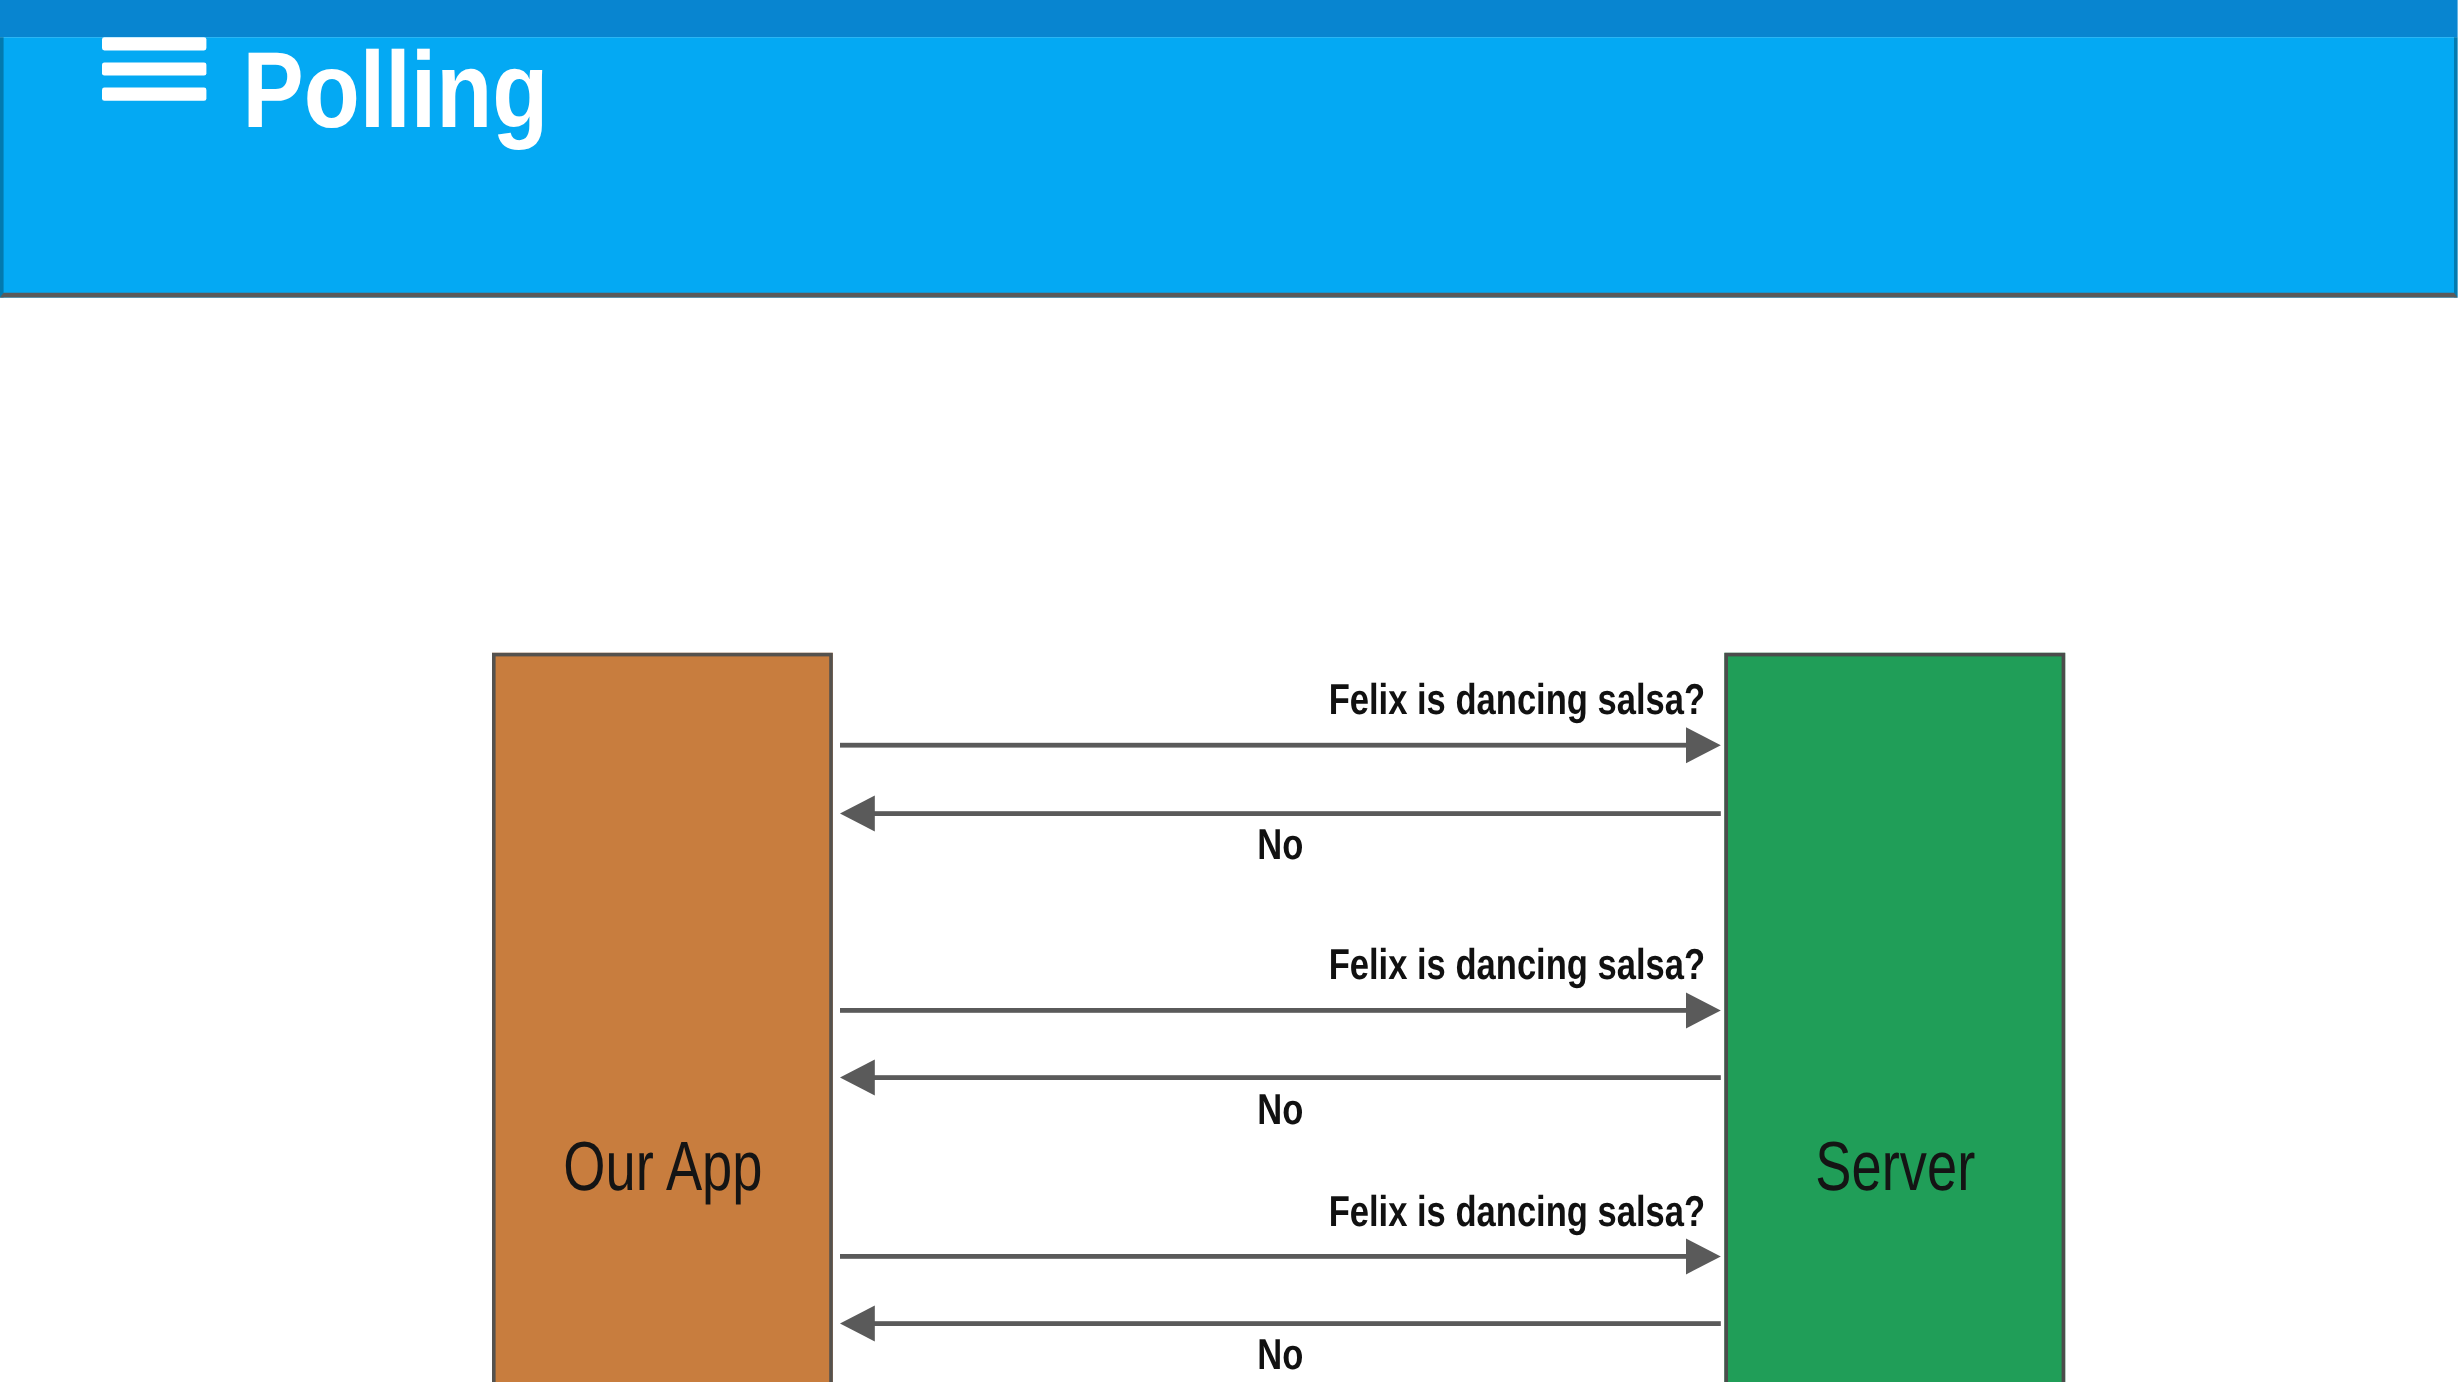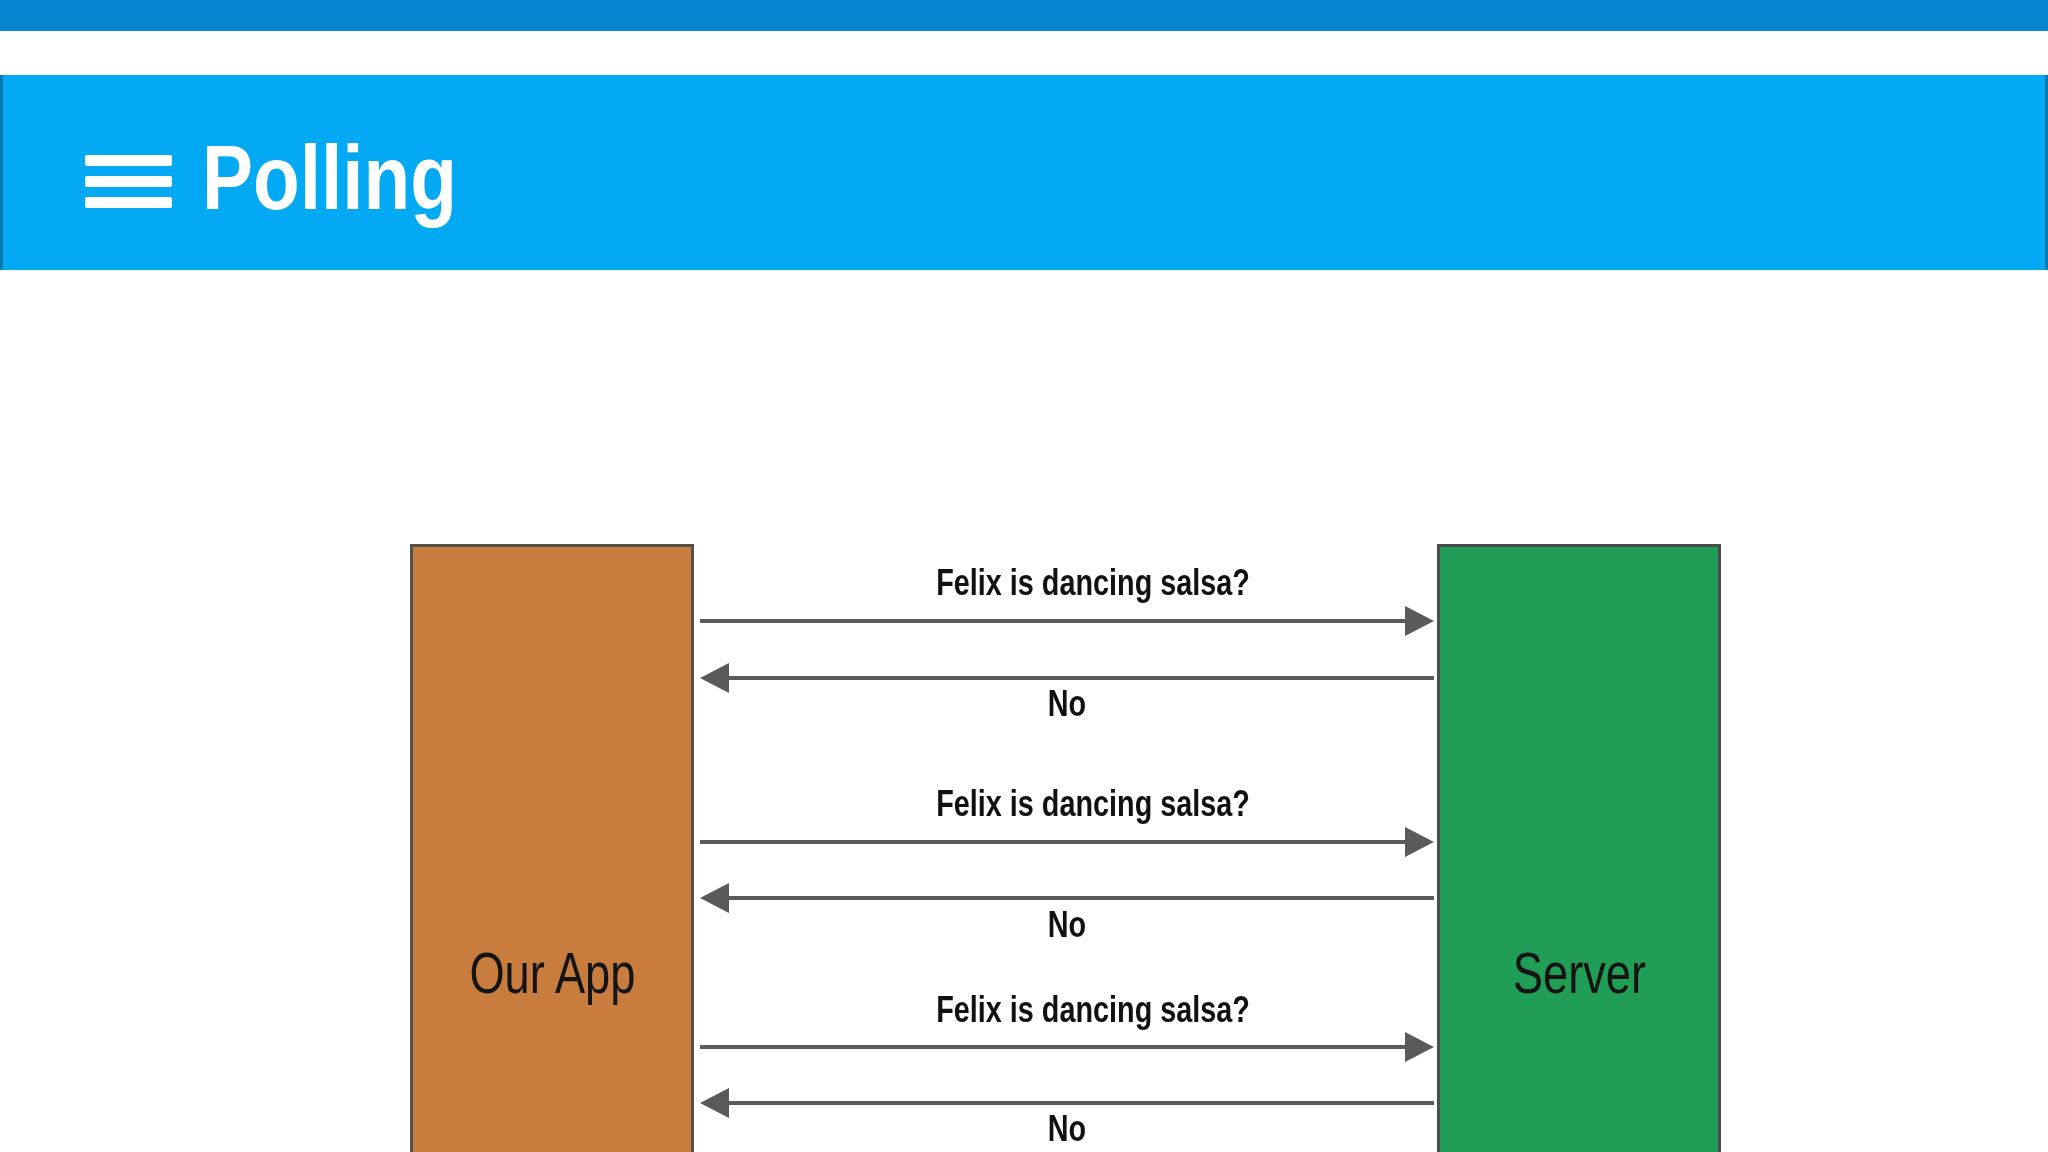--- a/index.html
+++ b/index.html
@@ -18,21 +18,21 @@
     background: #0885d0;
   }
   .app-bar {
     position: absolute; top: 31px; left: 0;
     width: 2048px; height: 217px;
     background: #04a9f3;
     border-bottom: 4px solid #5a5a5a;
     border-left: 3px solid rgba(0,0,0,0.28);
     border-right: 3px solid rgba(0,0,0,0.28);
     box-sizing: border-box;
-    display: flex; align-items: center; margin-top: 44px;
+    display: flex; align-items: flex-start;
   }
   .hamburger {
     margin-left: 82px;
     width: 87px; height: 53px;
     display: flex; flex-direction: column; justify-content: space-between;
     cursor: pointer;
     flex: 0 0 auto;
   }
   .hamburger .bar {
     width: 87px; height: 11px;
@@ -75,21 +75,21 @@
     display: flex; align-items: center; justify-content: center;
   }
   .msg-label span {
     display: inline-block;
     color: #111111;
     font-size: 36px; font-weight: 700;
     transform: scaleX(0.80);
     transform-origin: center center;
     white-space: nowrap;
   }
-  .msg-label.question { padding-left: 26px; }
+  .msg-label.question { padding-left: 26px; justify-content: flex-end; }
 
   .arrow { position: absolute; left: 700px; width: 734px; height: 30px; }
   .arrow .shaft {
     position: absolute; top: 13px; height: 4px;
     background: #5a5a5a;
   }
   .arrow.right .shaft { left: 0; right: 26px; }
   .arrow.left  .shaft { left: 26px; right: 0; }
   .arrow .head { position: absolute; width: 0; height: 0; top: 0; }
   .arrow.right .head {

